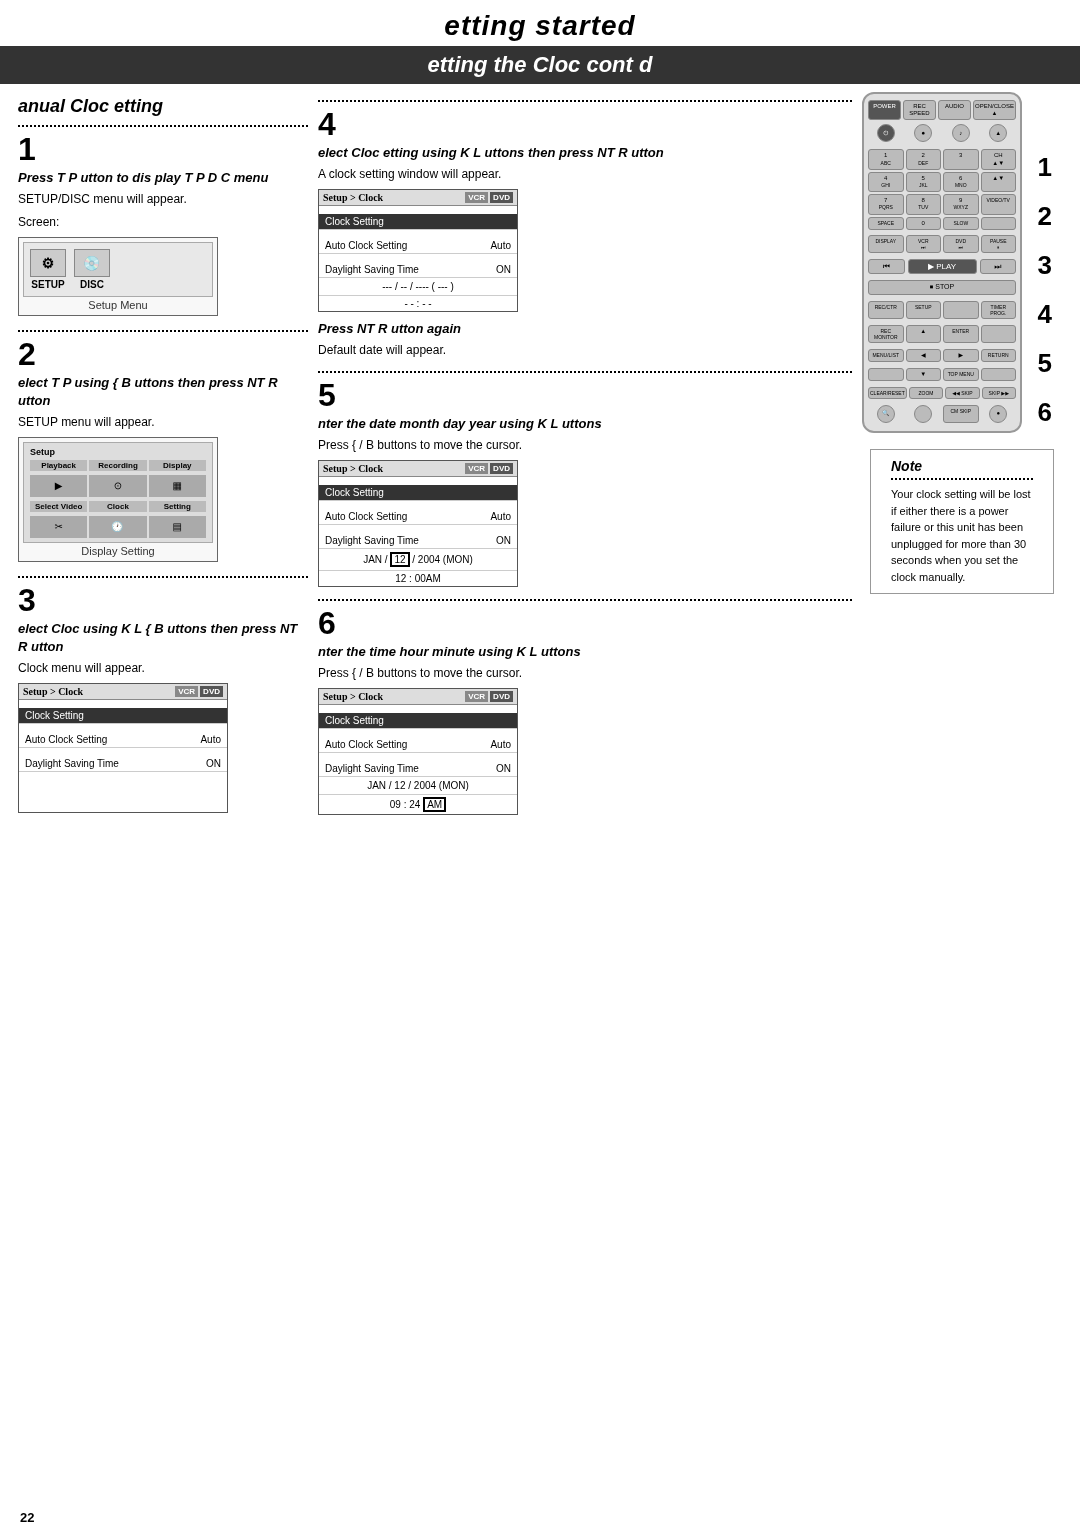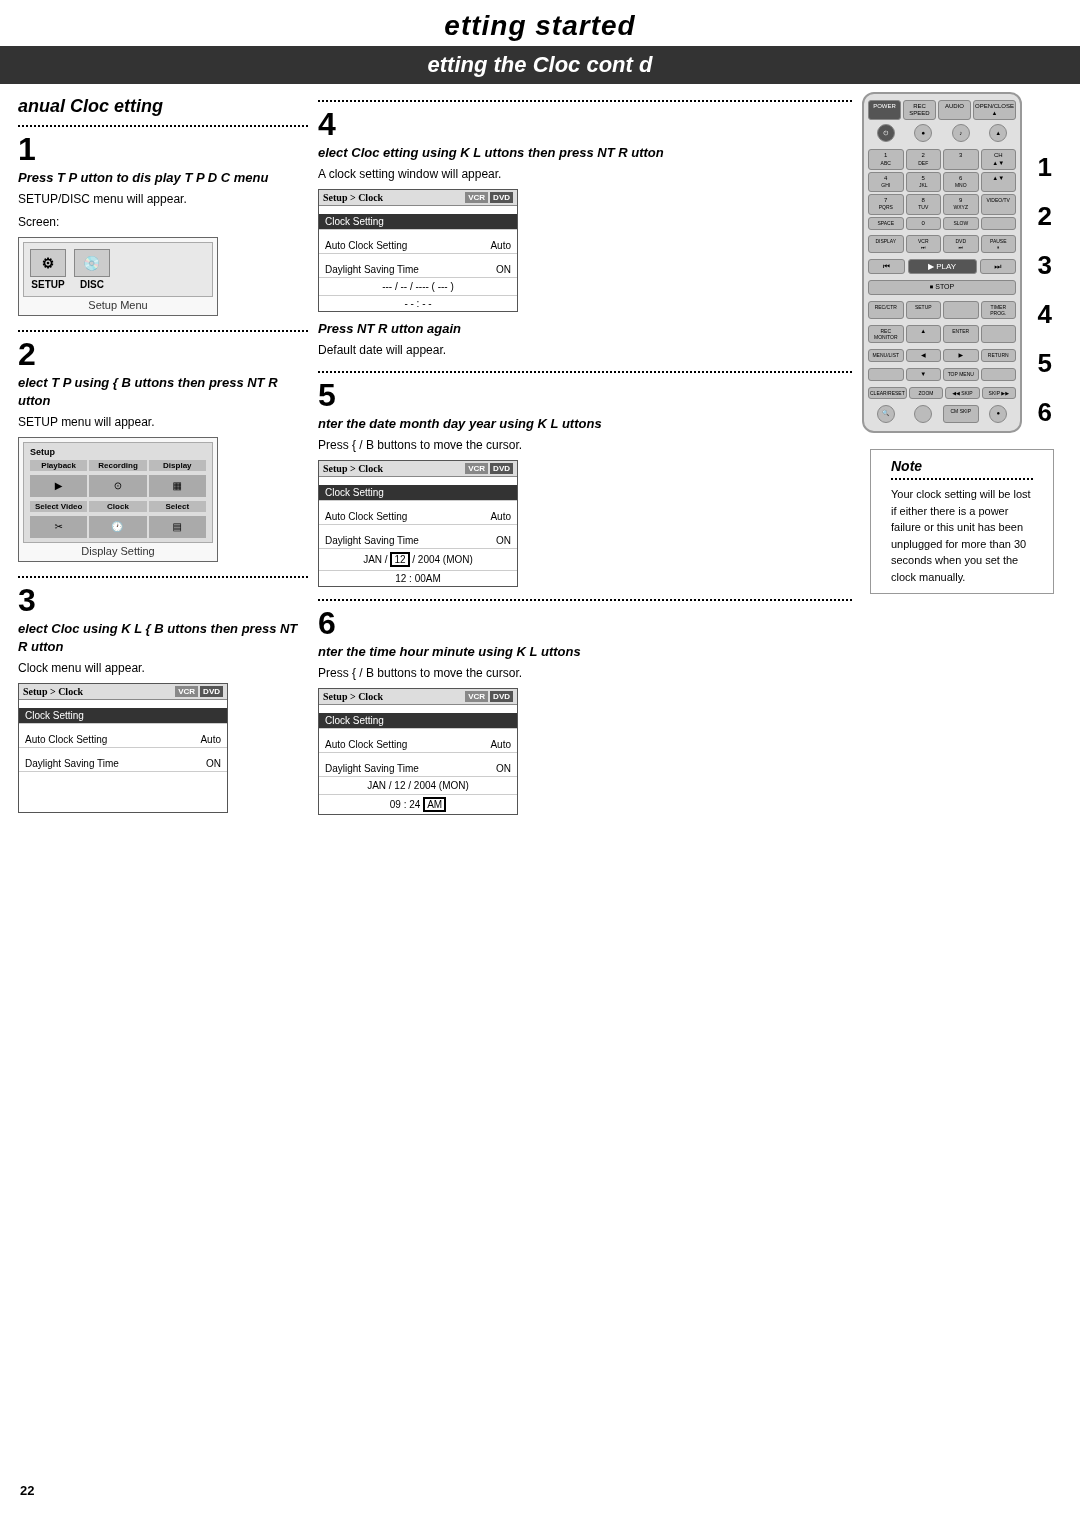--- a/index.html
+++ b/index.html
@@ -321,21 +321,21 @@
       margin-bottom: 6px;
     }
     .note-text {
       font-size: 11px;
       line-height: 1.5;
     }
 
     
     .page-number {
       position: absolute;
-      bottom: 28px;
+      bottom: 1px;
       left: 20px;
       font-size: 13px;
       font-weight: bold;
     }
 
     
     .step-block {
       margin-bottom: 12px;
     }
 
@@ -402,21 +402,21 @@
           </div>
           <div class="playback-icons-grid">
             <div class="playback-icon-cell">▶</div>
             <div class="playback-icon-cell">⊙</div>
             <div class="playback-icon-cell">▦</div>
           </div>
           <div style="height:4px;"></div>
           <div class="playback-menu-grid">
             <div class="playback-menu-cell">Select Video</div>
             <div class="playback-menu-cell">Clock</div>
-            <div class="playback-menu-cell">Select</div>
+            <div class="playback-menu-cell">Setting</div>
           </div>
           <div class="playback-icons-grid">
             <div class="playback-icon-cell">✂</div>
             <div class="playback-icon-cell">🕐</div>
             <div class="playback-icon-cell">▤</div>
           </div>
         </div>
         <div class="screen-caption">Display Setting</div>
       </div>
     </div>

